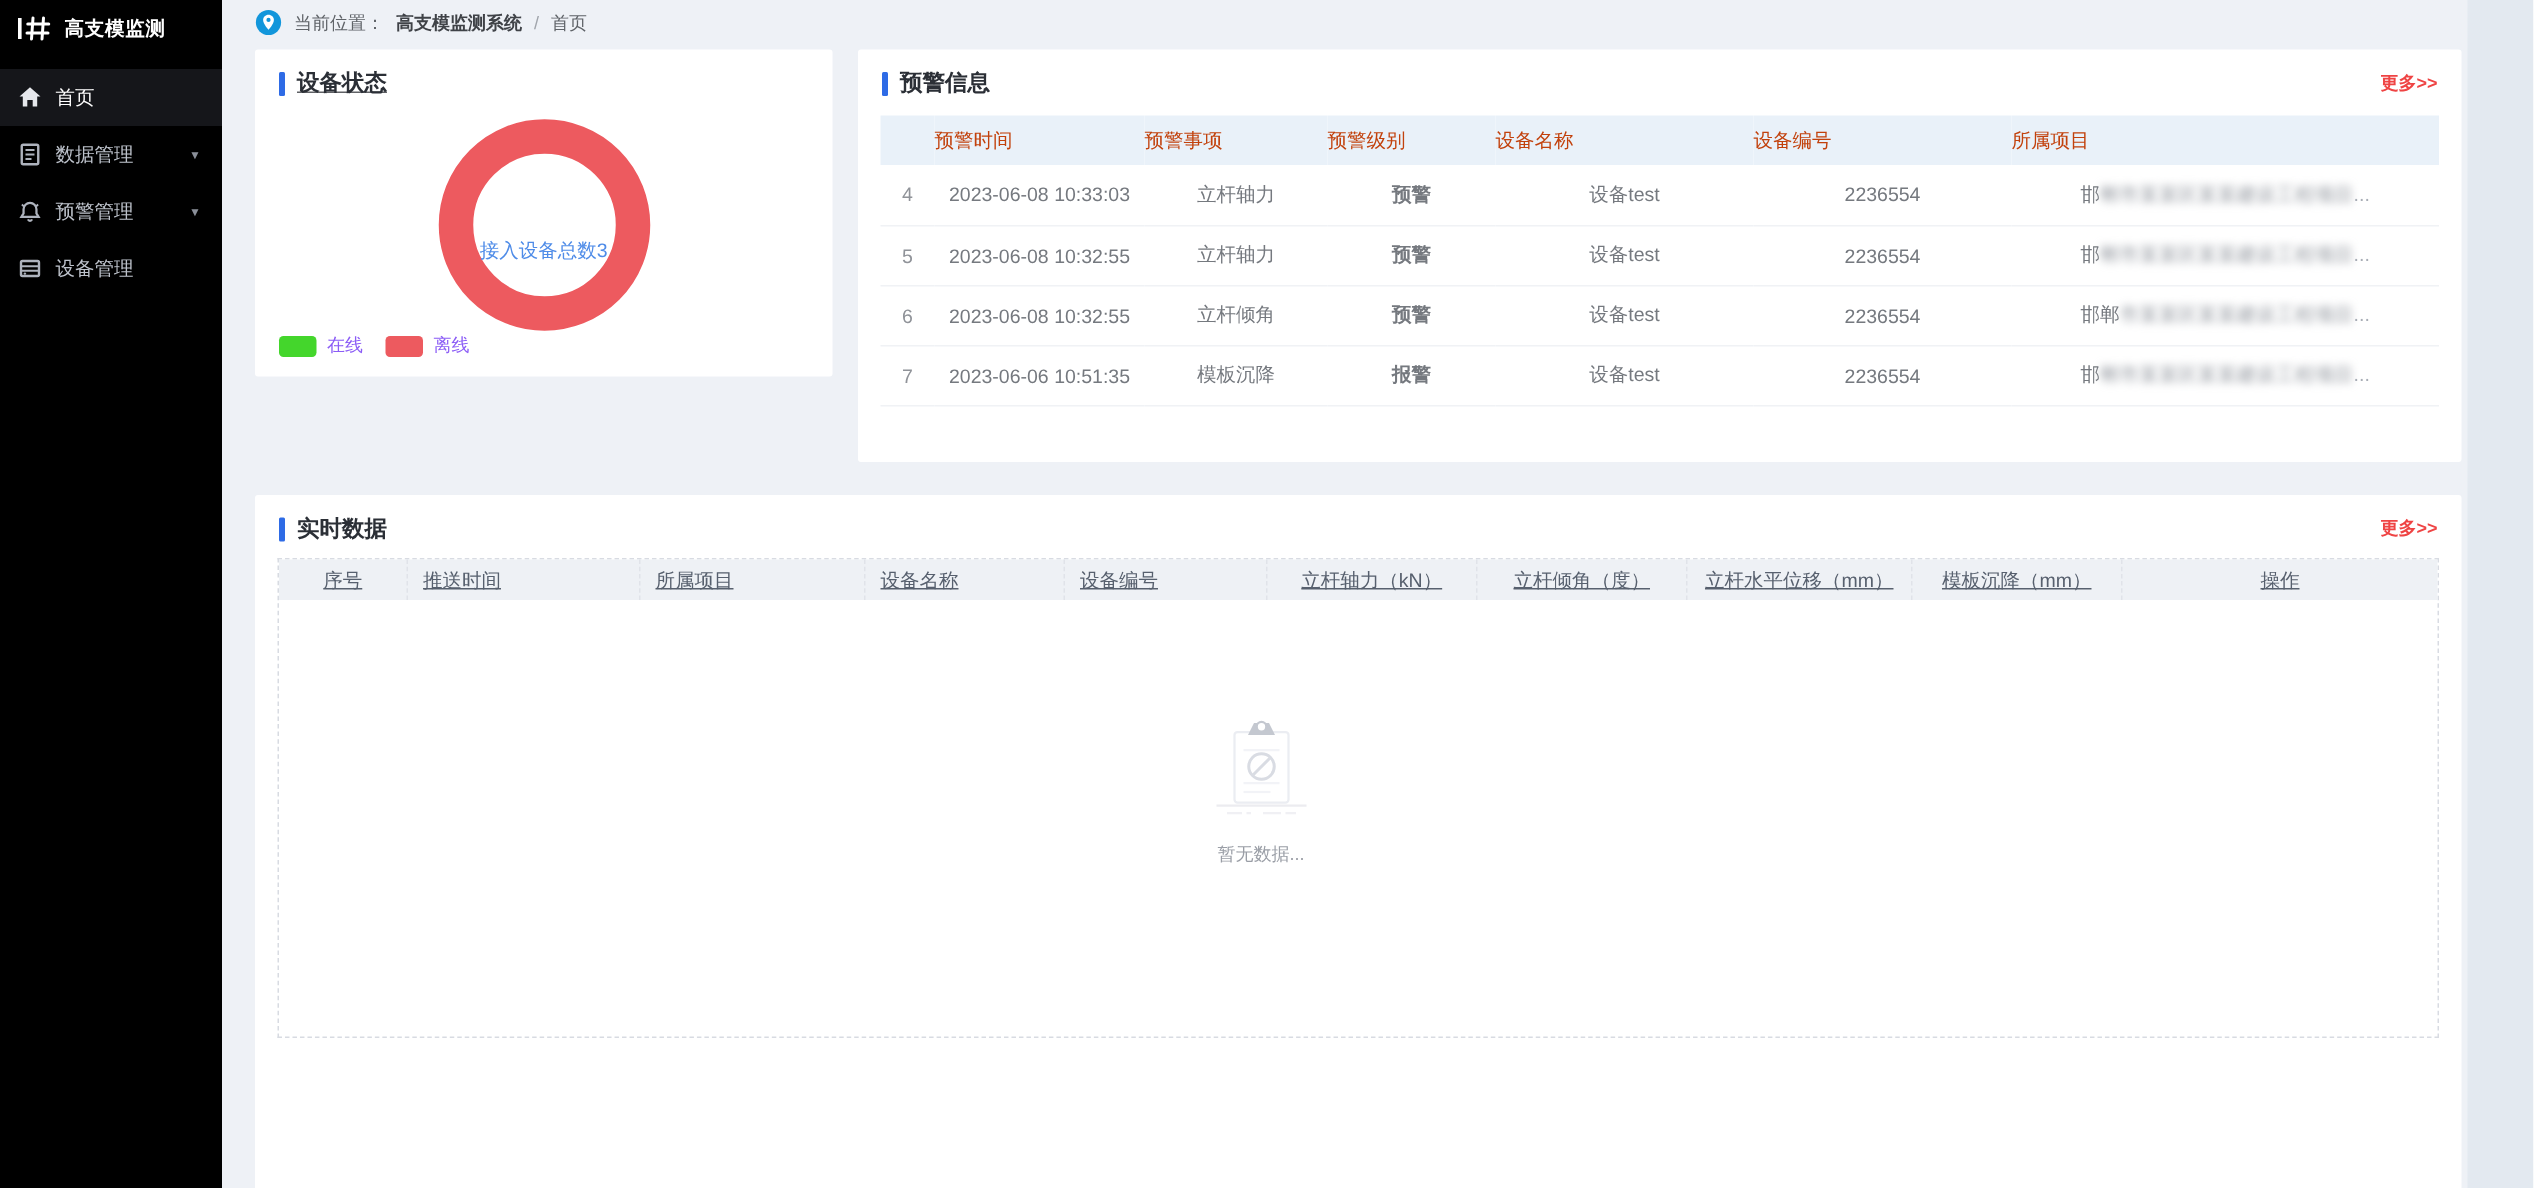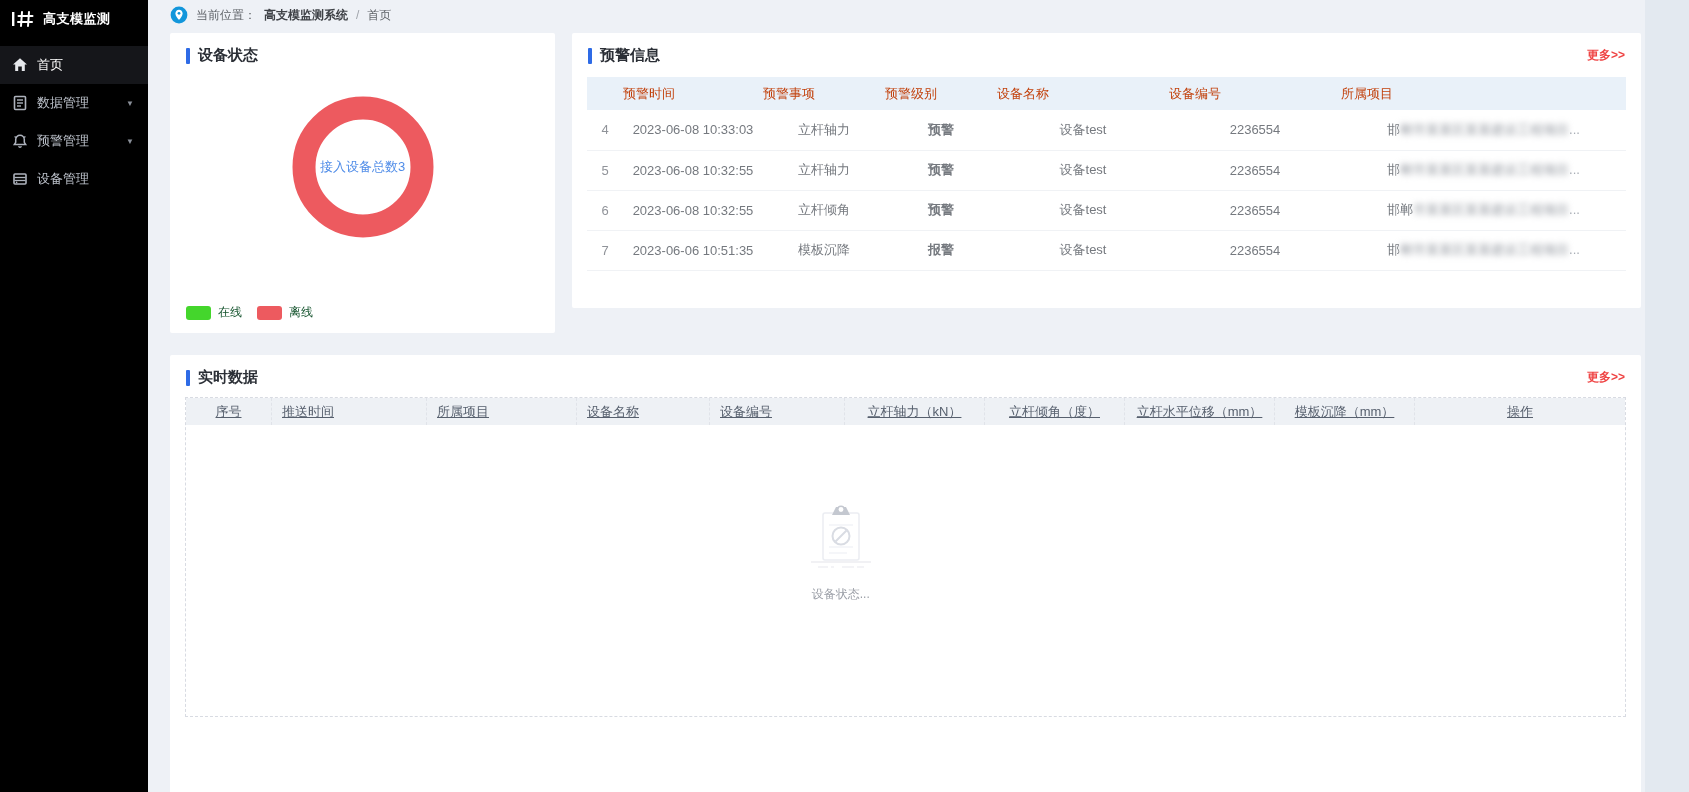--- a/index.html
+++ b/index.html
@@ -23,27 +23,27 @@
   .breadcrumb .sep { color:#a0a4ab; }
   .content { padding:3px 0 0 22px; }
 
   .panel { background:#fff; border-radius:2px; }
   .panel-head { display:flex; align-items:center; padding:13px 16px 0 16px; }
   .panel-head .bar { width:4px; height:16px; background:#2e6be6; border-radius:1px; margin-right:8px; }
   .panel-head h2 { font-size:15px; font-weight:bold; color:#2b2f36; flex:1; }
   .more-link { font-size:12px; font-weight:bold; color:#ef4444; cursor:pointer; text-decoration:none; }
 
   .top-row { display:flex; gap:17px; }
-  .panel-status { width:385px; height:300px; position:relative; }
+  .panel-status { width:385px; height:218px; position:relative;text-decoration:underline; }
   .panel-warning { width:1069px; height:275px; }
 
   
-  .donut-wrap { position:relative; width:100%; height:195px; display:flex; align-items:center; justify-content:center; margin-top:4px; }
+  .donut-wrap { position:relative; width:100%; height:195px; display:flex; align-items:flex-start; justify-content:center; margin-top:4px; }
   .donut-label { position:absolute; left:50%; top:50%; transform:translate(-50%,-50%); color:#4f8ce8; font-size:13px; white-space:nowrap; }
-  .legend { position:absolute; left:16px; bottom:12px; display:flex; align-items:center; gap:7px; font-size:12px; color:#14532d; }
+  .legend { position:absolute; left:16px; bottom:12px; display:flex; align-items:center; gap:7px; font-size:12px; color:#8b5cf6; }
   .sw { width:25px; height:14px; border-radius:3px; display:inline-block; }
   .sw-online { background:#44d62c; }
   .sw-offline { background:#ed5a5f; margin-left:8px; }
 
   
   .w-table { width:calc(100% - 30px); margin:12px 15px 0 15px; border-collapse:collapse; table-layout:fixed; }
   .w-table th { background:#e9f1f9; height:33px; font-size:13px; font-weight:normal; color:#c2410c; text-align:left; }
   .w-table td { height:40px; text-align:center; color:#75797f; border-bottom:1px solid #f0f2f5; font-size:13px;
                 white-space:nowrap; overflow:hidden; text-overflow:ellipsis; }
   .w-table td.idx { color:#909399; }
@@ -274,20 +274,20 @@
                   <path d="M24 12 L28 4 h10 l4 8 Z" fill="#c4c8d0"></path>
                   <circle cx="33" cy="6.5" r="3.2" fill="#ffffff"></circle>
                   <circle cx="33" cy="6.5" r="3.2" fill="none" stroke="#c4c8d0" stroke-width="1.5"></circle>
                   <circle cx="33" cy="33" r="8.5" fill="none" stroke="#d9dce3" stroke-width="2"></circle>
                   <line x1="27.5" y1="38.5" x2="38.5" y2="27.5" stroke="#d9dce3" stroke-width="2"></line>
                   <line x1="3" y1="59" x2="63" y2="59" stroke="#ececf0" stroke-width="1.5"></line>
                   <line x1="10" y1="64" x2="26" y2="64" stroke="#f0f0f4" stroke-width="1.5" stroke-dasharray="10 3"></line>
                   <line x1="34" y1="64" x2="56" y2="64" stroke="#f0f0f4" stroke-width="1.5" stroke-dasharray="12 3"></line>
                 </svg>
               </span>
-              <span class="empty-text">设备状态...</span>
+              <span class="empty-text">暂无数据...</span>
             </div>
           </div>
         </div>
       </section>
     </div>
   </main>
 </div>
 
 </body></html>

